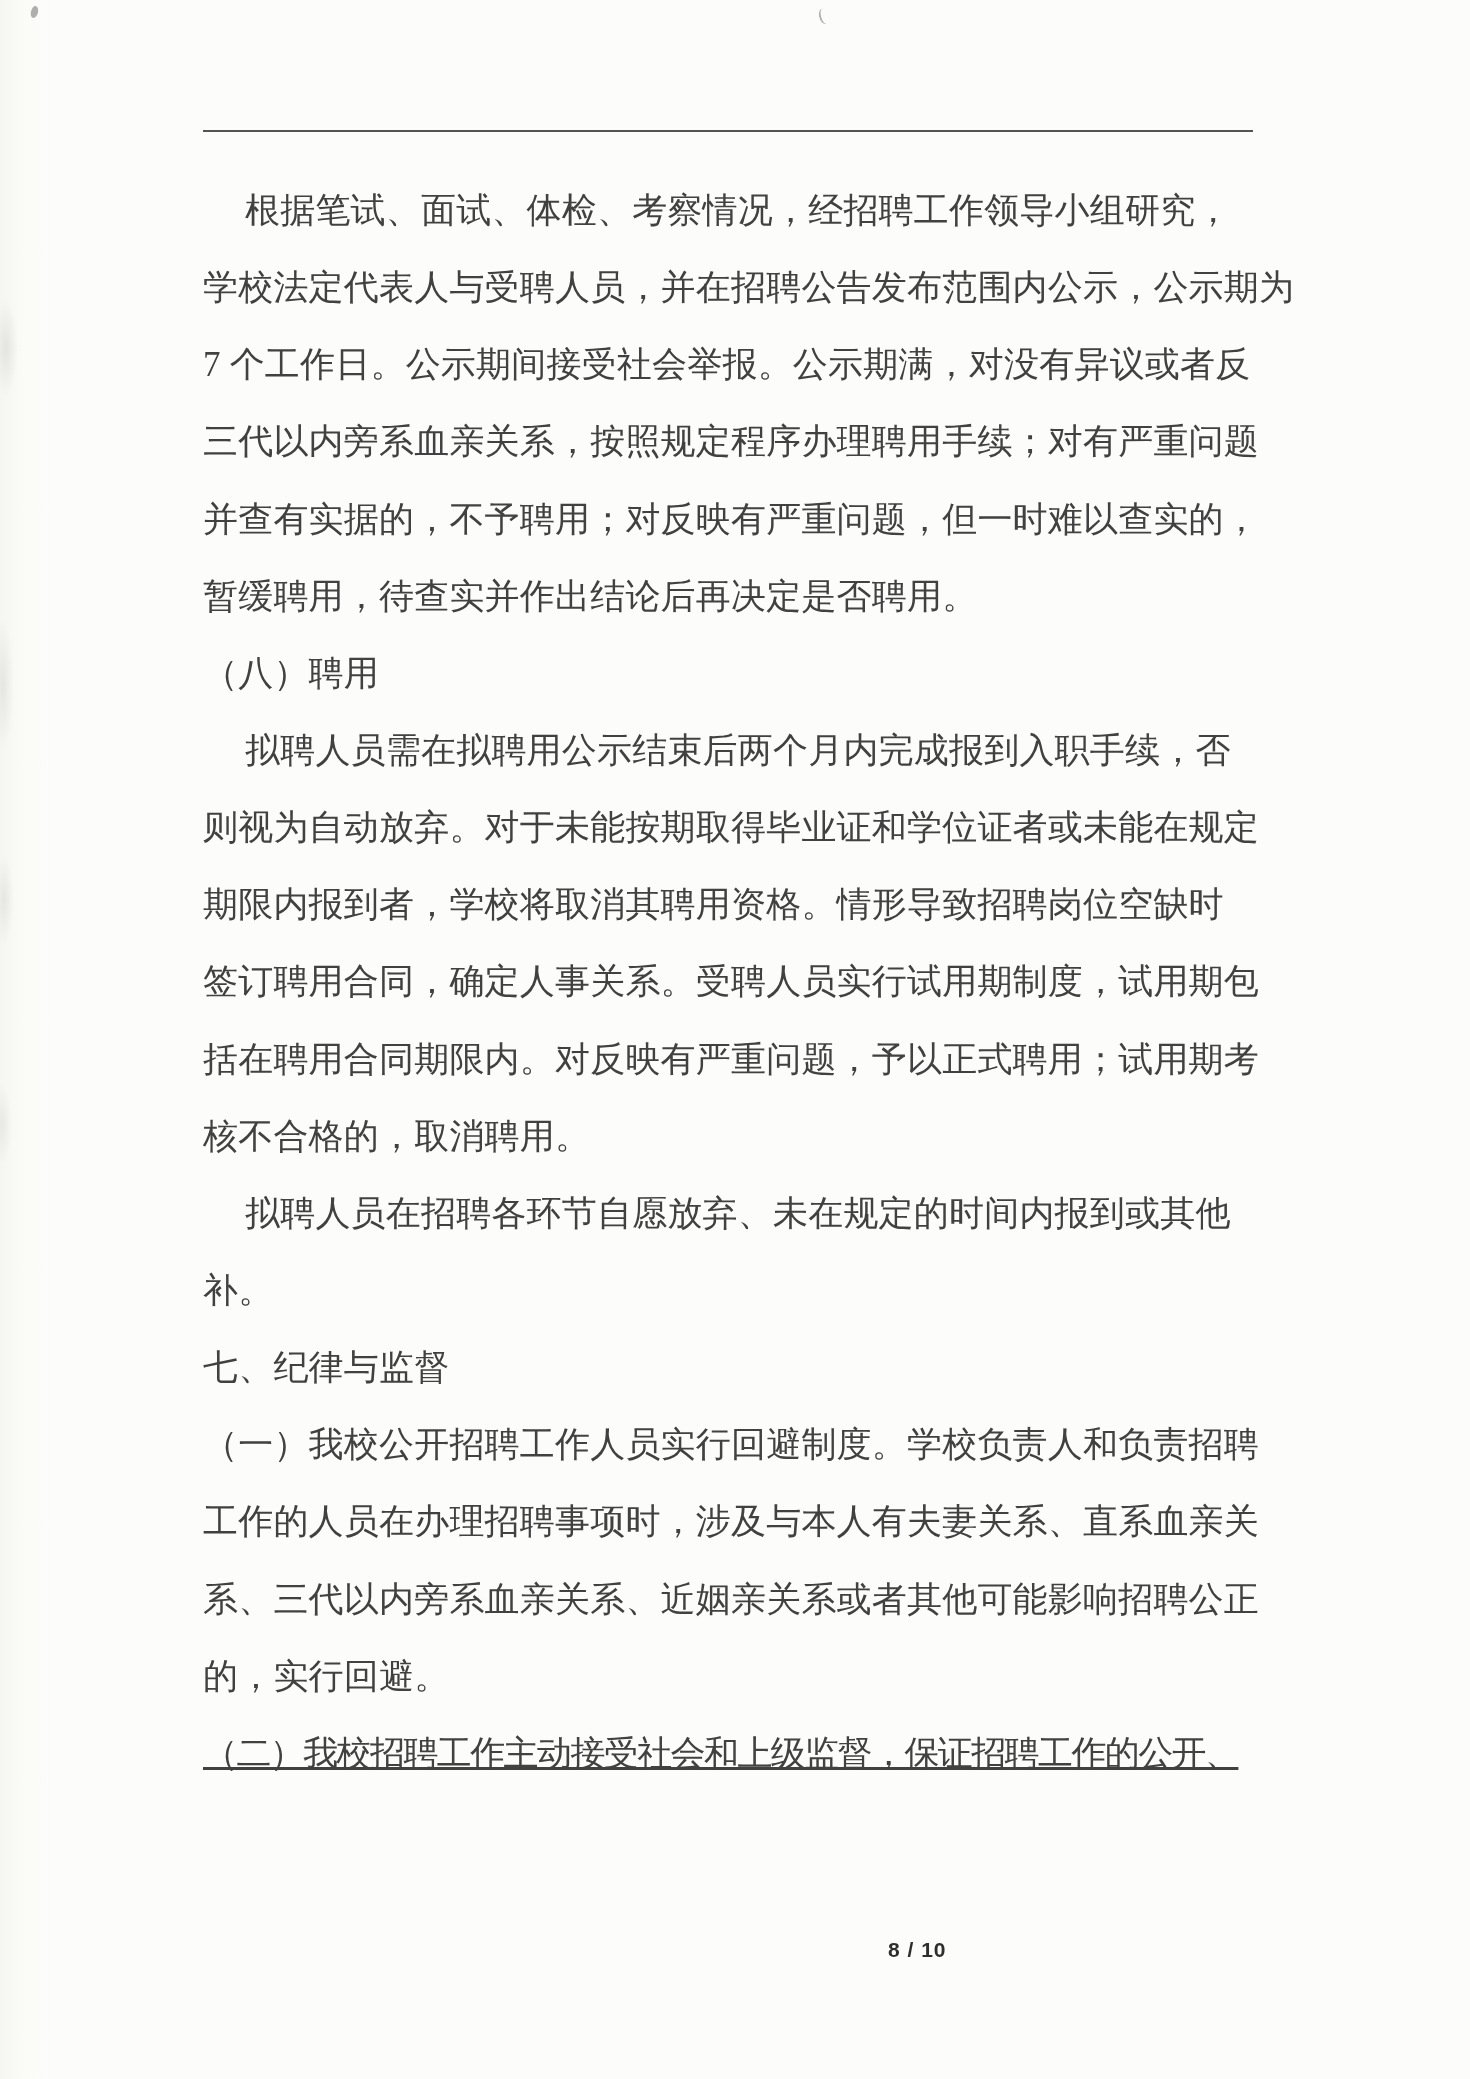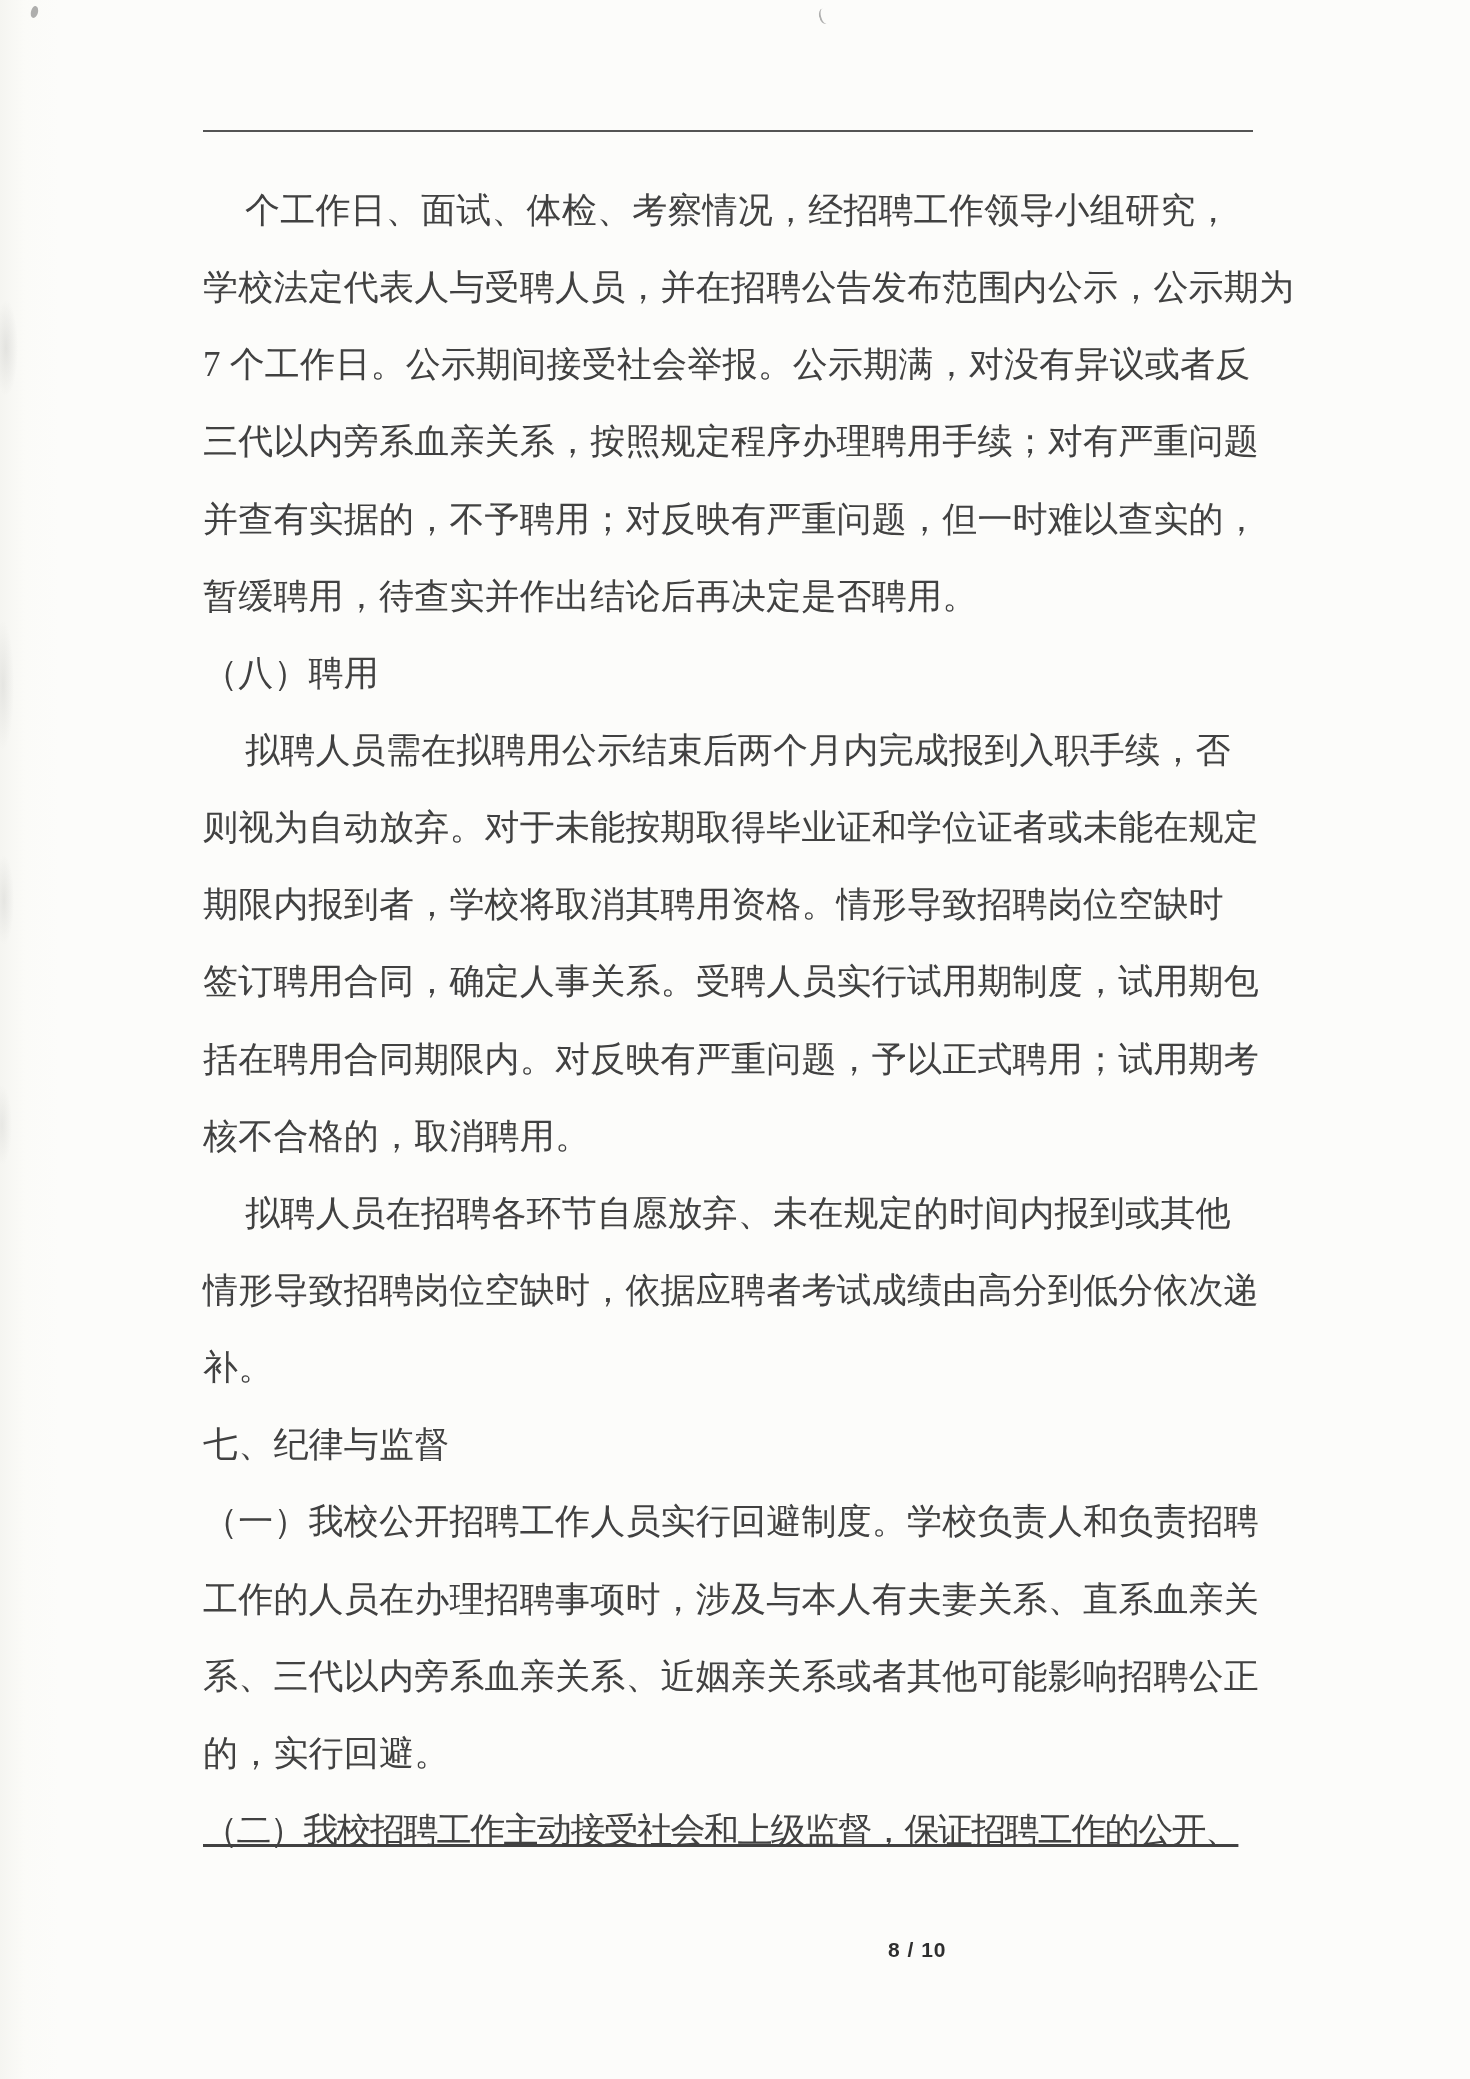--- a/index.html
+++ b/index.html
@@ -61,35 +61,34 @@
   <div class="speck-tl"></div>
   <div class="squiggle-tr"></div>
   <div class="smudge a"></div>
   <div class="smudge b"></div>
   <div class="smudge c"></div>
   <div class="smudge d"></div>
 
   <div class="rule"></div>
 
   <div class="textblock">
-    <div class="line indent">个工作日、面试、体检、考察情况，经招聘工作领导小组研究，</div>
+    <div class="line indent">根据笔试、面试、体检、考察情况，经招聘工作领导小组研究，</div>
     <div class="line">学校法定代表人与受聘人员，并在招聘公告发布范围内公示，公示期为</div>
     <div class="line">7 个工作日。公示期间接受社会举报。公示期满，对没有异议或者反</div>
     <div class="line">三代以内旁系血亲关系，按照规定程序办理聘用手续；对有严重问题</div>
     <div class="line">并查有实据的，不予聘用；对反映有严重问题，但一时难以查实的，</div>
     <div class="line">暂缓聘用，待查实并作出结论后再决定是否聘用。</div>
     <div class="line">（八）聘用</div>
     <div class="line indent">拟聘人员需在拟聘用公示结束后两个月内完成报到入职手续，否</div>
     <div class="line">则视为自动放弃。对于未能按期取得毕业证和学位证者或未能在规定</div>
     <div class="line">期限内报到者，学校将取消其聘用资格。情形导致招聘岗位空缺时</div>
     <div class="line">签订聘用合同，确定人事关系。受聘人员实行试用期制度，试用期包</div>
     <div class="line">括在聘用合同期限内。对反映有严重问题，予以正式聘用；试用期考</div>
     <div class="line">核不合格的，取消聘用。</div>
     <div class="line indent">拟聘人员在招聘各环节自愿放弃、未在规定的时间内报到或其他</div>
-    <div class="line">情形导致招聘岗位空缺时，依据应聘者考试成绩由高分到低分依次递</div>
     <div class="line">补。</div>
     <div class="line">七、纪律与监督</div>
     <div class="line">（一）我校公开招聘工作人员实行回避制度。学校负责人和负责招聘</div>
     <div class="line">工作的人员在办理招聘事项时，涉及与本人有夫妻关系、直系血亲关</div>
     <div class="line">系、三代以内旁系血亲关系、近姻亲关系或者其他可能影响招聘公正</div>
     <div class="line">的，实行回避。</div>
     <div class="line tight">（二）我校招聘工作主动接受社会和上级监督，保证招聘工作的公开、</div>
   </div>
 
   <div class="pagenum">8 / 10</div>

